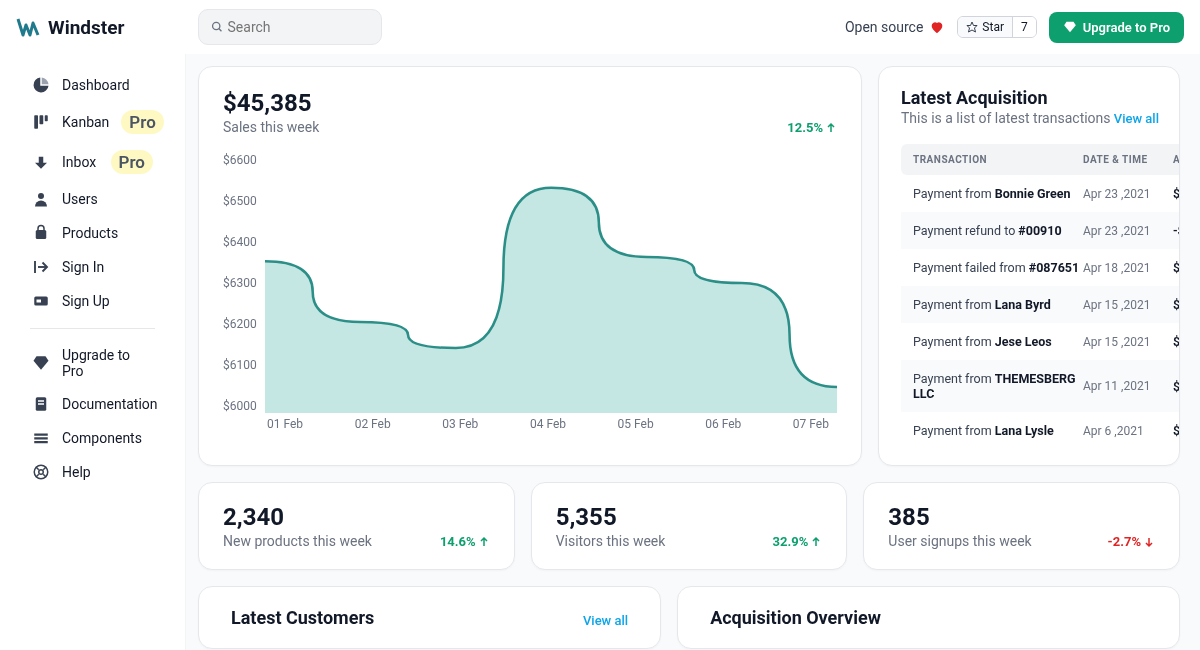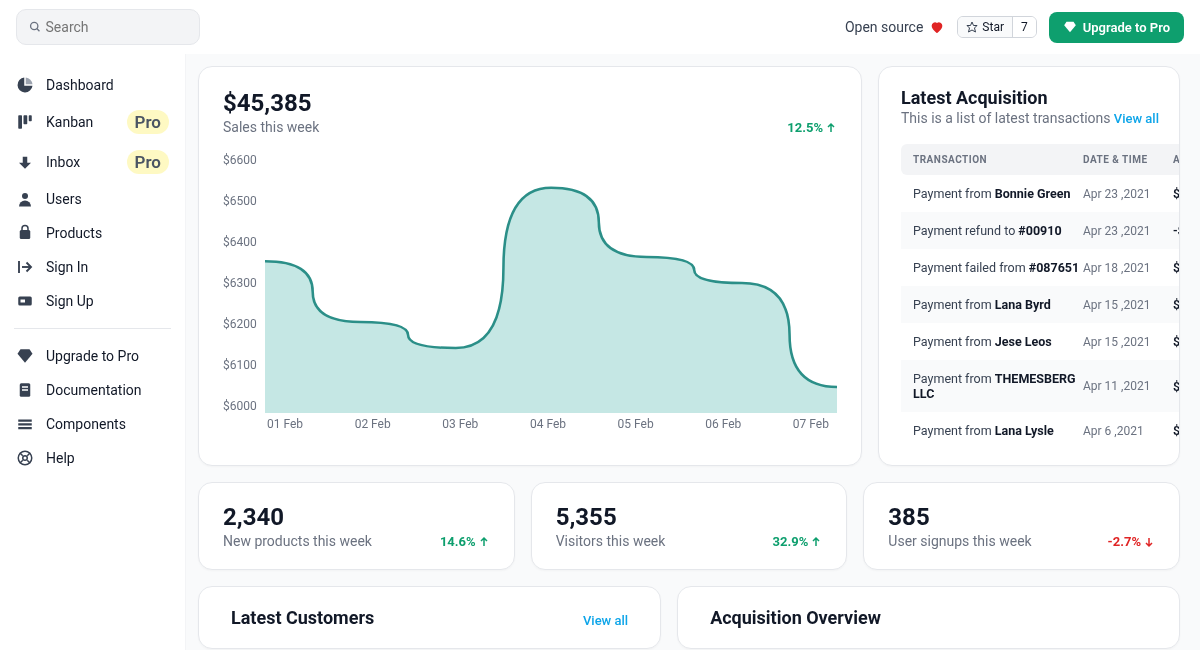--- a/index.html
+++ b/index.html
@@ -9,21 +9,21 @@
 .logo-name{font-weight:700;font-size:19px}
 .search-box{background:#f3f4f6;border:1px solid #e5e7eb;border-radius:10px;height:36px;display:flex;align-items:center;padding:0 12px;width:184px;gap:4px}
 .search-input{border:none;background:transparent;outline:none;font-size:14px;color:#6b7280;width:100%}
 .spacer{flex:1}
 .os{font-size:14px;color:#374151;display:flex;align-items:center;gap:6px}
 .star-btn{display:flex;align-items:center;border:1px solid #d1d5db;border-radius:6px;overflow:hidden;font-size:12px}
 .star-btn .l{display:flex;align-items:center;gap:4px;padding:3px 8px;background:#f9fafb}
 .star-btn .r{padding:3px 8px;border-left:1px solid #d1d5db;background:#fff}
 .upgrade-btn{background:#0e9f6e;color:#fff;border-radius:8px;padding:8px 14px;font-size:13px;font-weight:600;display:flex;align-items:center;gap:6px}
 .layout{display:flex;height:596px}
-.sidebar{width:186px;background:#fff;padding:8px 6px;border-right:1px solid #f3f4f6}
+.sidebar{width:186px;background:#fff;padding:8px 22px;border-right:1px solid #f3f4f6}
 .sb-group{padding:6px 0}
 .sb-divider{height:1px;background:#e5e7eb;margin:4px 8px}
 .sb-item{display:flex;align-items:center;gap:12px;padding:8px 10px;border-radius:8px;font-size:14px;color:#111827;cursor:pointer}
 .sb-item .ico{width:18px;height:18px;display:flex;align-items:center;justify-content:center;color:#374151}
 .sb-item .badge{margin-left:auto;background:#fef9c3;color:#4b5563;font-size:17px;font-weight:600;padding:2px 8px;border-radius:999px}
 .main{flex:1;overflow:auto;padding:12px 20px 20px 12px}
 .row{display:flex;gap:16px;margin-bottom:16px}
 .card{background:#fff;border:1px solid #e5e7eb;border-radius:14px;box-shadow:0 1px 2px rgba(0,0,0,0.03)}
 .sales-card{flex:1;padding:22px 24px 12px}
 .tx-card{width:302px;padding:20px 0 10px 22px;display:flex;flex-direction:column}
@@ -56,20 +56,26 @@
 .x-axis{display:flex;justify-content:space-between;font-size:12px;color:#6b7280;margin-top:4px;padding-left:44px;padding-right:8px}
 .tx-scroll::-webkit-scrollbar{height:10px}
 .tx-scroll::-webkit-scrollbar-track{background:#f3f4f6;border-radius:5px}
 .tx-scroll::-webkit-scrollbar-thumb{background:#d1d5db;border-radius:5px}
 svg{display:block}
 </style>
 </head>
 <body>
 
 <div class="topbar">
+  <div class="logo-wrap">
+    <svg width="24" height="24" viewBox="0 0 24 24">
+        <path d="M2 4 L7 20 L10 10 L14 20 L17 8 L22 20" fill="none" stroke="#1f7a8c" stroke-width="3" stroke-linejoin="round"></path>
+      </svg>
+    <span class="logo-name">Windster</span>
+  </div>
   <div class="search-box">
     <svg width="14" height="14" viewBox="0 0 24 24" fill="none" stroke="#6b7280" stroke-width="2.5">
         <circle cx="10" cy="10" r="7"></circle>
         <line x1="20" y1="20" x2="15" y2="15"></line>
       </svg>
     <input class="search-input" placeholder="Search" style="">
   </div>
   <div class="spacer"></div>
   <div class="os">
     <span>Open source</span>

